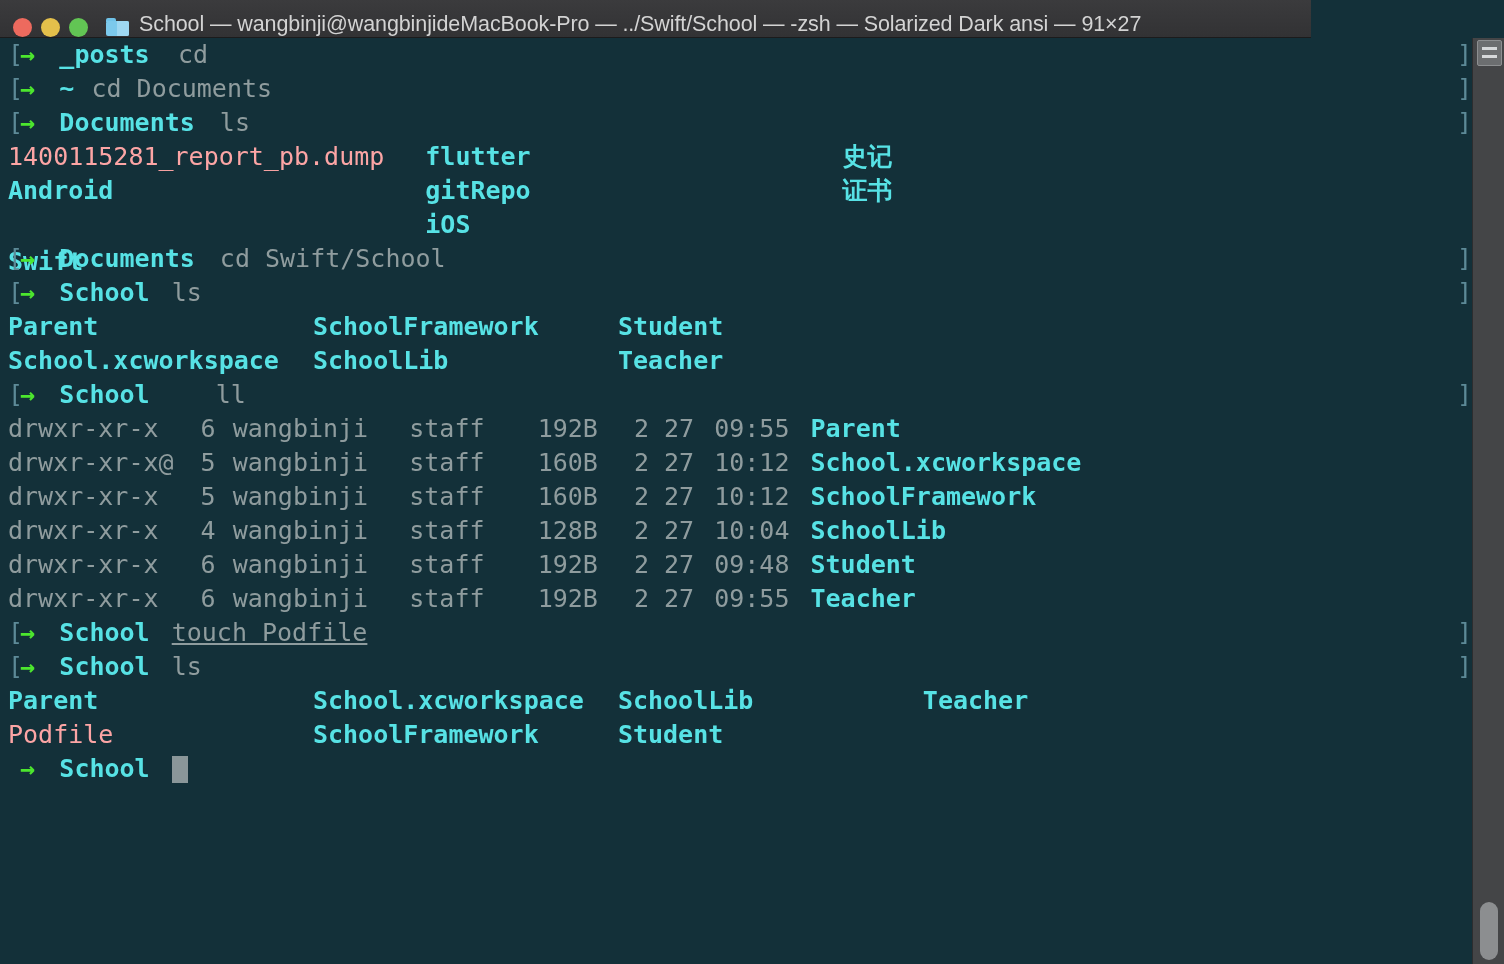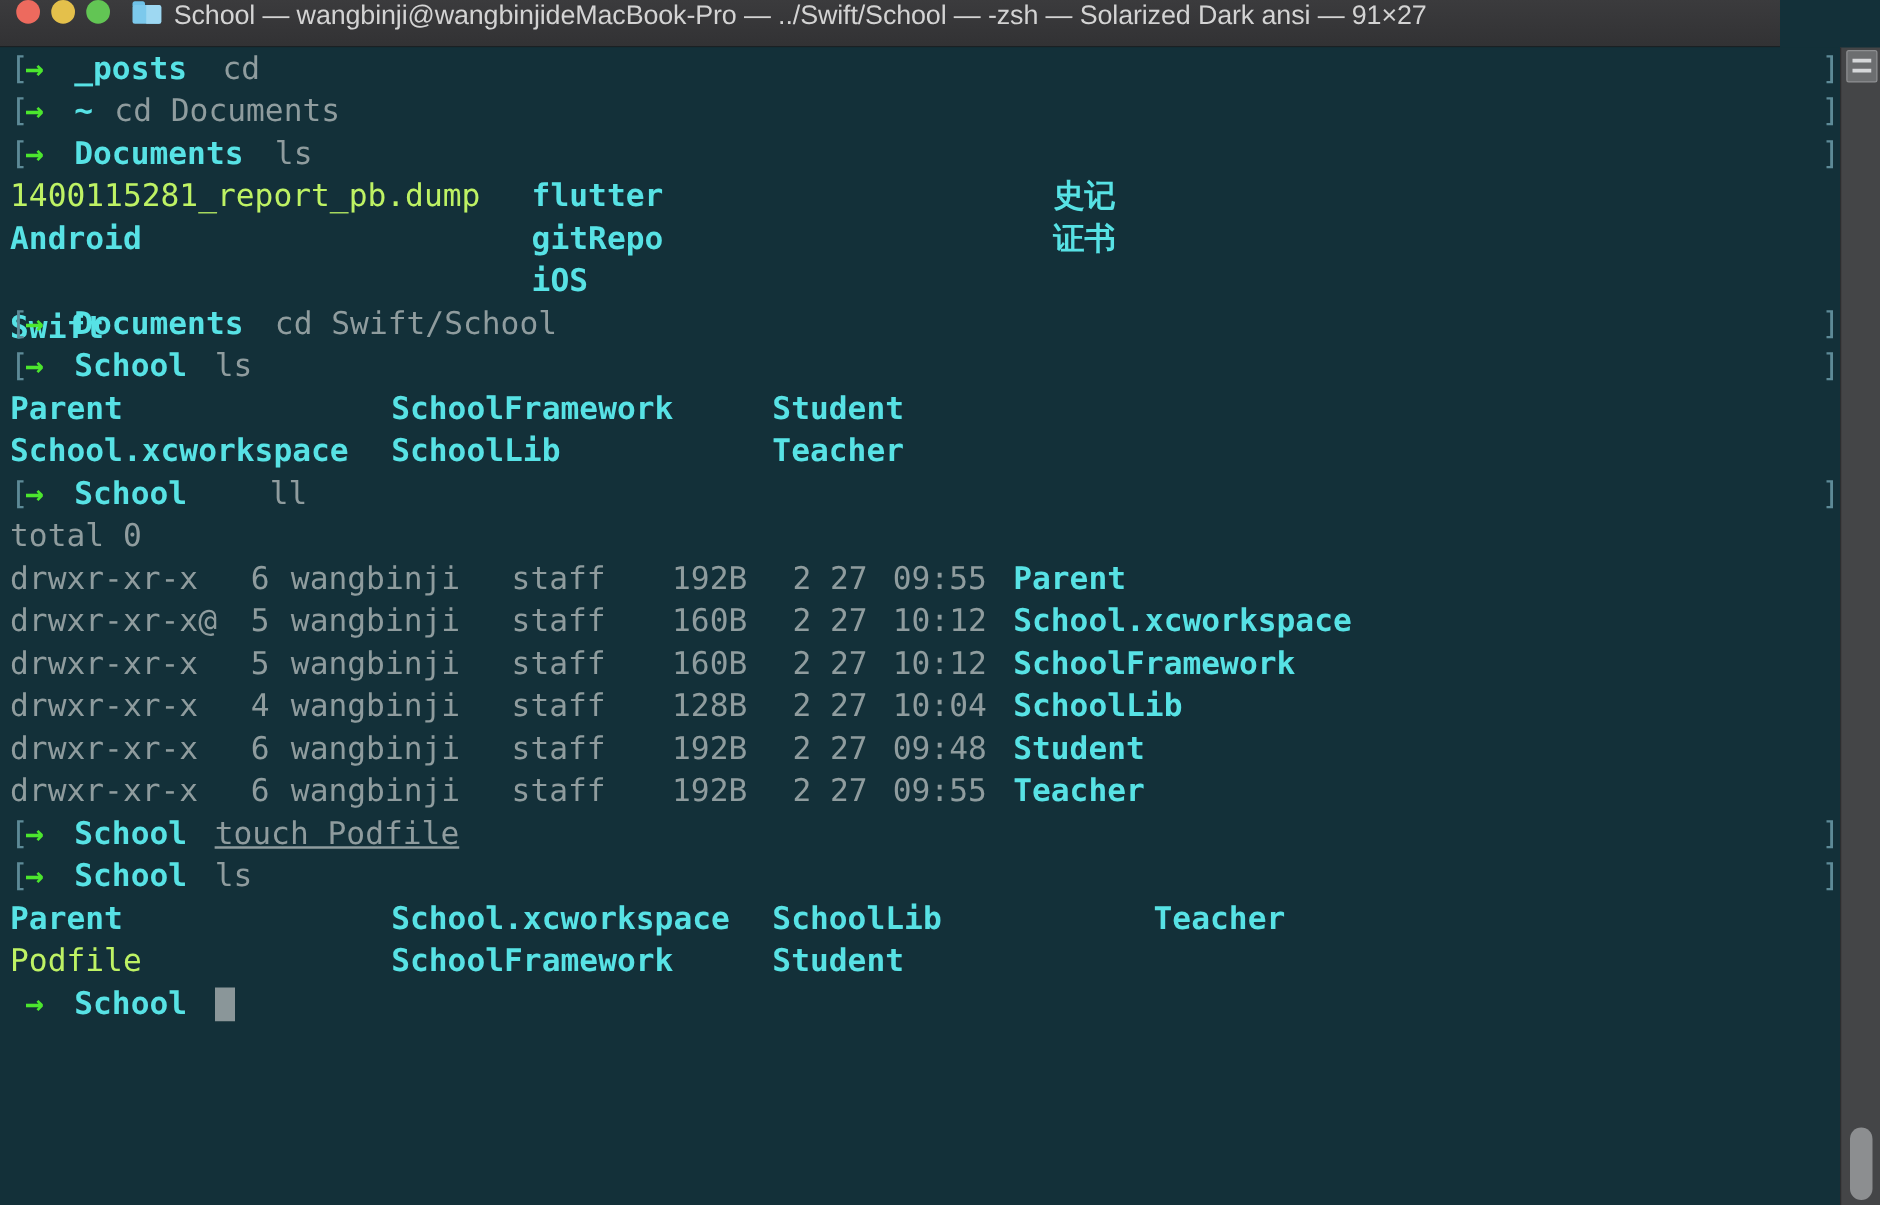--- a/index.html
+++ b/index.html
@@ -15,27 +15,27 @@
     width: 1504px;
     height: 964px;
     overflow: hidden;
     background: #133039;
   }
 
   
   #titlebar {
     position: absolute;
     left: 0; top: 0;
-    width: 1424px;
+    width: 1311px;
     height: 38px;
     background: linear-gradient(to bottom, #3b3b3d 0%, #323234 100%);
     border-bottom: 1px solid #1b1b1c;
     box-sizing: border-box;
     display: flex;
-    align-items: flex-start;
+    align-items: flex-end;
   }
   .traffic {
     width: 19px;
     height: 19px;
     border-radius: 50%;
     margin-left: 9px;
     flex: 0 0 auto;
   }
   #tl-close  { background: #ed6a5e; margin-left: 13px; }
   #tl-min    { background: #e4c04b; }
@@ -107,21 +107,21 @@
     font-family: "DejaVu Sans Mono", monospace;
     letter-spacing: 0px;
   }
   .line .txt { position: absolute; top: 0; }
 
   
   .c-dim    { color: #8f9c9e; }           
   .c-cyan   { color: #57e2e5; font-weight: bold; }  
   .c-green  { color: #4ce62e; font-weight: bold; }  
   .c-brkt   { color: #5d8a97; }           
-  .c-file   { color: #bef264; }           
+  .c-file   { color: #fca5a5; }           
 
   .cursor {
     display: inline-block;
     width: 16px;
     height: 27px;
     background: #8a9699;
     vertical-align: -5px;
   }
 
   
@@ -196,21 +196,20 @@
         <div class="line"><span class="txt c-brkt" style="left: 8px;">[</span><span class="txt c-green" style="left: 20.0375px;">→</span><span class="txt c-cyan" style="left: 59.36px;">~</span><span class="txt c-dim" style="left: 91.46px;">cd Documents</span><span class="rbrkt">]</span></div>
         <div class="line"><span class="txt c-brkt" style="left: 8px;">[</span><span class="txt c-green" style="left: 20.0375px;">→</span><span class="txt c-cyan" style="left: 59.36px;">Documents</span><span class="txt c-dim" style="left: 219.86px;">ls</span><span class="rbrkt">]</span></div>
         <div class="line"><span class="txt c-file" style="left: 8px;">1400115281_report_pb.dump</span><span class="txt c-cyan" style="left: 425.3px;">flutter</span><span class="txt c-cyan" style="left: 842.6px;">史记</span></div>
         <div class="line"><span class="txt c-cyan" style="left: 8px;">Android</span><span class="txt c-cyan" style="left: 425.3px;">gitRepo</span><span class="txt c-cyan" style="left: 842.6px;">证书</span></div>
         <div class="line"><span class="txt c-cyan" style="left: 8px; margin-top: 37px;">Swift</span><span class="txt c-cyan" style="left: 425.3px;">iOS</span></div>
         <div class="line"><span class="txt c-brkt" style="left: 8px;">[</span><span class="txt c-green" style="left: 20.0375px;">→</span><span class="txt c-cyan" style="left: 59.36px;">Documents</span><span class="txt c-dim" style="left: 219.86px;">cd Swift/School</span><span class="rbrkt">]</span></div>
         <div class="line"><span class="txt c-brkt" style="left: 8px;">[</span><span class="txt c-green" style="left: 20.0375px;">→</span><span class="txt c-cyan" style="left: 59.36px;">School</span><span class="txt c-dim" style="left: 171.71px;">ls</span><span class="rbrkt">]</span></div>
         <div class="line"><span class="txt c-cyan" style="left: 8px;">Parent</span><span class="txt c-cyan" style="left: 312.95px;">SchoolFramework</span><span class="txt c-cyan" style="left: 617.9px;">Student</span></div>
         <div class="line"><span class="txt c-cyan" style="left: 8px;">School.xcworkspace</span><span class="txt c-cyan" style="left: 312.95px;">SchoolLib</span><span class="txt c-cyan" style="left: 617.9px;">Teacher</span></div>
         <div class="line"><span class="txt c-brkt" style="left: 8px;">[</span><span class="txt c-green" style="left: 20.0375px;">→</span><span class="txt c-cyan" style="left: 59.36px;">School</span><span class="txt c-dim" style="left: 171.71px; margin-left: 44px;">ll</span><span class="rbrkt">]</span></div>
-        <div class="line"><span class="txt c-dim" style="left: 8px;">total 0</span></div>
         <div class="line"><span class="txt c-dim" style="left: 8px;">drwxr-xr-x </span><span class="txt c-dim" style="left: 200.6px;">6</span><span class="txt c-dim" style="left: 232.7px;">wangbinji</span><span class="txt c-dim" style="left: 409.25px;">staff</span><span class="txt c-dim" style="left: 537.65px;">192B</span><span class="txt c-dim" style="left: 633.95px;">2 27</span><span class="txt c-dim" style="left: 714.2px;">09:55</span><span class="txt c-cyan" style="left: 810.5px;">Parent</span></div>
         <div class="line"><span class="txt c-dim" style="left: 8px;">drwxr-xr-x@</span><span class="txt c-dim" style="left: 200.6px;">5</span><span class="txt c-dim" style="left: 232.7px;">wangbinji</span><span class="txt c-dim" style="left: 409.25px;">staff</span><span class="txt c-dim" style="left: 537.65px;">160B</span><span class="txt c-dim" style="left: 633.95px;">2 27</span><span class="txt c-dim" style="left: 714.2px;">10:12</span><span class="txt c-cyan" style="left: 810.5px;">School.xcworkspace</span></div>
         <div class="line"><span class="txt c-dim" style="left: 8px;">drwxr-xr-x </span><span class="txt c-dim" style="left: 200.6px;">5</span><span class="txt c-dim" style="left: 232.7px;">wangbinji</span><span class="txt c-dim" style="left: 409.25px;">staff</span><span class="txt c-dim" style="left: 537.65px;">160B</span><span class="txt c-dim" style="left: 633.95px;">2 27</span><span class="txt c-dim" style="left: 714.2px;">10:12</span><span class="txt c-cyan" style="left: 810.5px;">SchoolFramework</span></div>
         <div class="line"><span class="txt c-dim" style="left: 8px;">drwxr-xr-x </span><span class="txt c-dim" style="left: 200.6px;">4</span><span class="txt c-dim" style="left: 232.7px;">wangbinji</span><span class="txt c-dim" style="left: 409.25px;">staff</span><span class="txt c-dim" style="left: 537.65px;">128B</span><span class="txt c-dim" style="left: 633.95px;">2 27</span><span class="txt c-dim" style="left: 714.2px;">10:04</span><span class="txt c-cyan" style="left: 810.5px;">SchoolLib</span></div>
         <div class="line"><span class="txt c-dim" style="left: 8px;">drwxr-xr-x </span><span class="txt c-dim" style="left: 200.6px;">6</span><span class="txt c-dim" style="left: 232.7px;">wangbinji</span><span class="txt c-dim" style="left: 409.25px;">staff</span><span class="txt c-dim" style="left: 537.65px;">192B</span><span class="txt c-dim" style="left: 633.95px;">2 27</span><span class="txt c-dim" style="left: 714.2px;">09:48</span><span class="txt c-cyan" style="left: 810.5px;">Student</span></div>
         <div class="line"><span class="txt c-dim" style="left: 8px;">drwxr-xr-x </span><span class="txt c-dim" style="left: 200.6px;">6</span><span class="txt c-dim" style="left: 232.7px;">wangbinji</span><span class="txt c-dim" style="left: 409.25px;">staff</span><span class="txt c-dim" style="left: 537.65px;">192B</span><span class="txt c-dim" style="left: 633.95px;">2 27</span><span class="txt c-dim" style="left: 714.2px;">09:55</span><span class="txt c-cyan" style="left: 810.5px;">Teacher</span></div>
         <div class="line"><span class="txt c-brkt" style="left: 8px;">[</span><span class="txt c-green" style="left: 20.0375px;">→</span><span class="txt c-cyan" style="left: 59.36px;">School</span><span class="txt c-dim" style="left: 171.71px; text-decoration: underline;">touch Podfile</span><span class="rbrkt">]</span></div>
         <div class="line"><span class="txt c-brkt" style="left: 8px;">[</span><span class="txt c-green" style="left: 20.0375px;">→</span><span class="txt c-cyan" style="left: 59.36px;">School</span><span class="txt c-dim" style="left: 171.71px;">ls</span><span class="rbrkt">]</span></div>
         <div class="line"><span class="txt c-cyan" style="left: 8px;">Parent</span><span class="txt c-cyan" style="left: 312.95px;">School.xcworkspace</span><span class="txt c-cyan" style="left: 617.9px;">SchoolLib</span><span class="txt c-cyan" style="left: 922.85px;">Teacher</span></div>
         <div class="line"><span class="txt c-file" style="left: 8px;">Podfile</span><span class="txt c-cyan" style="left: 312.95px;">SchoolFramework</span><span class="txt c-cyan" style="left: 617.9px;">Student</span></div>

